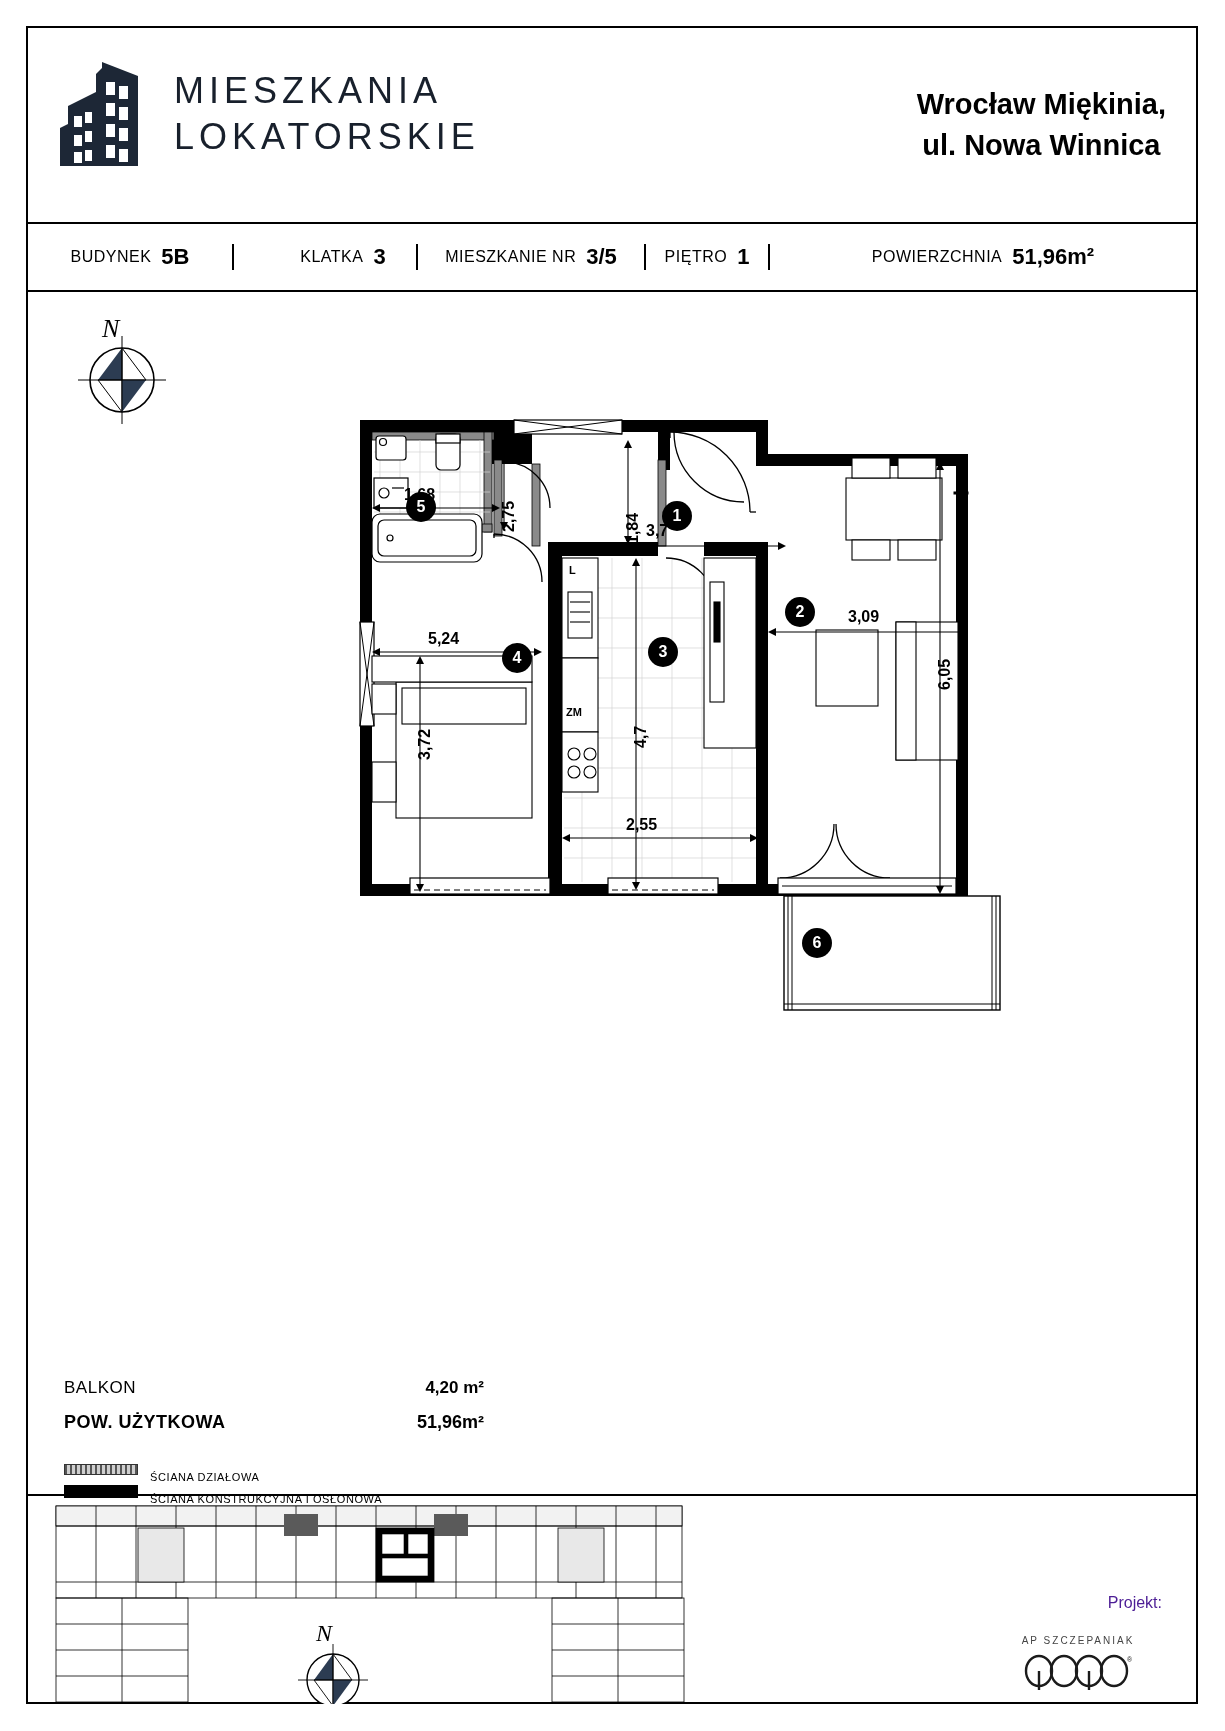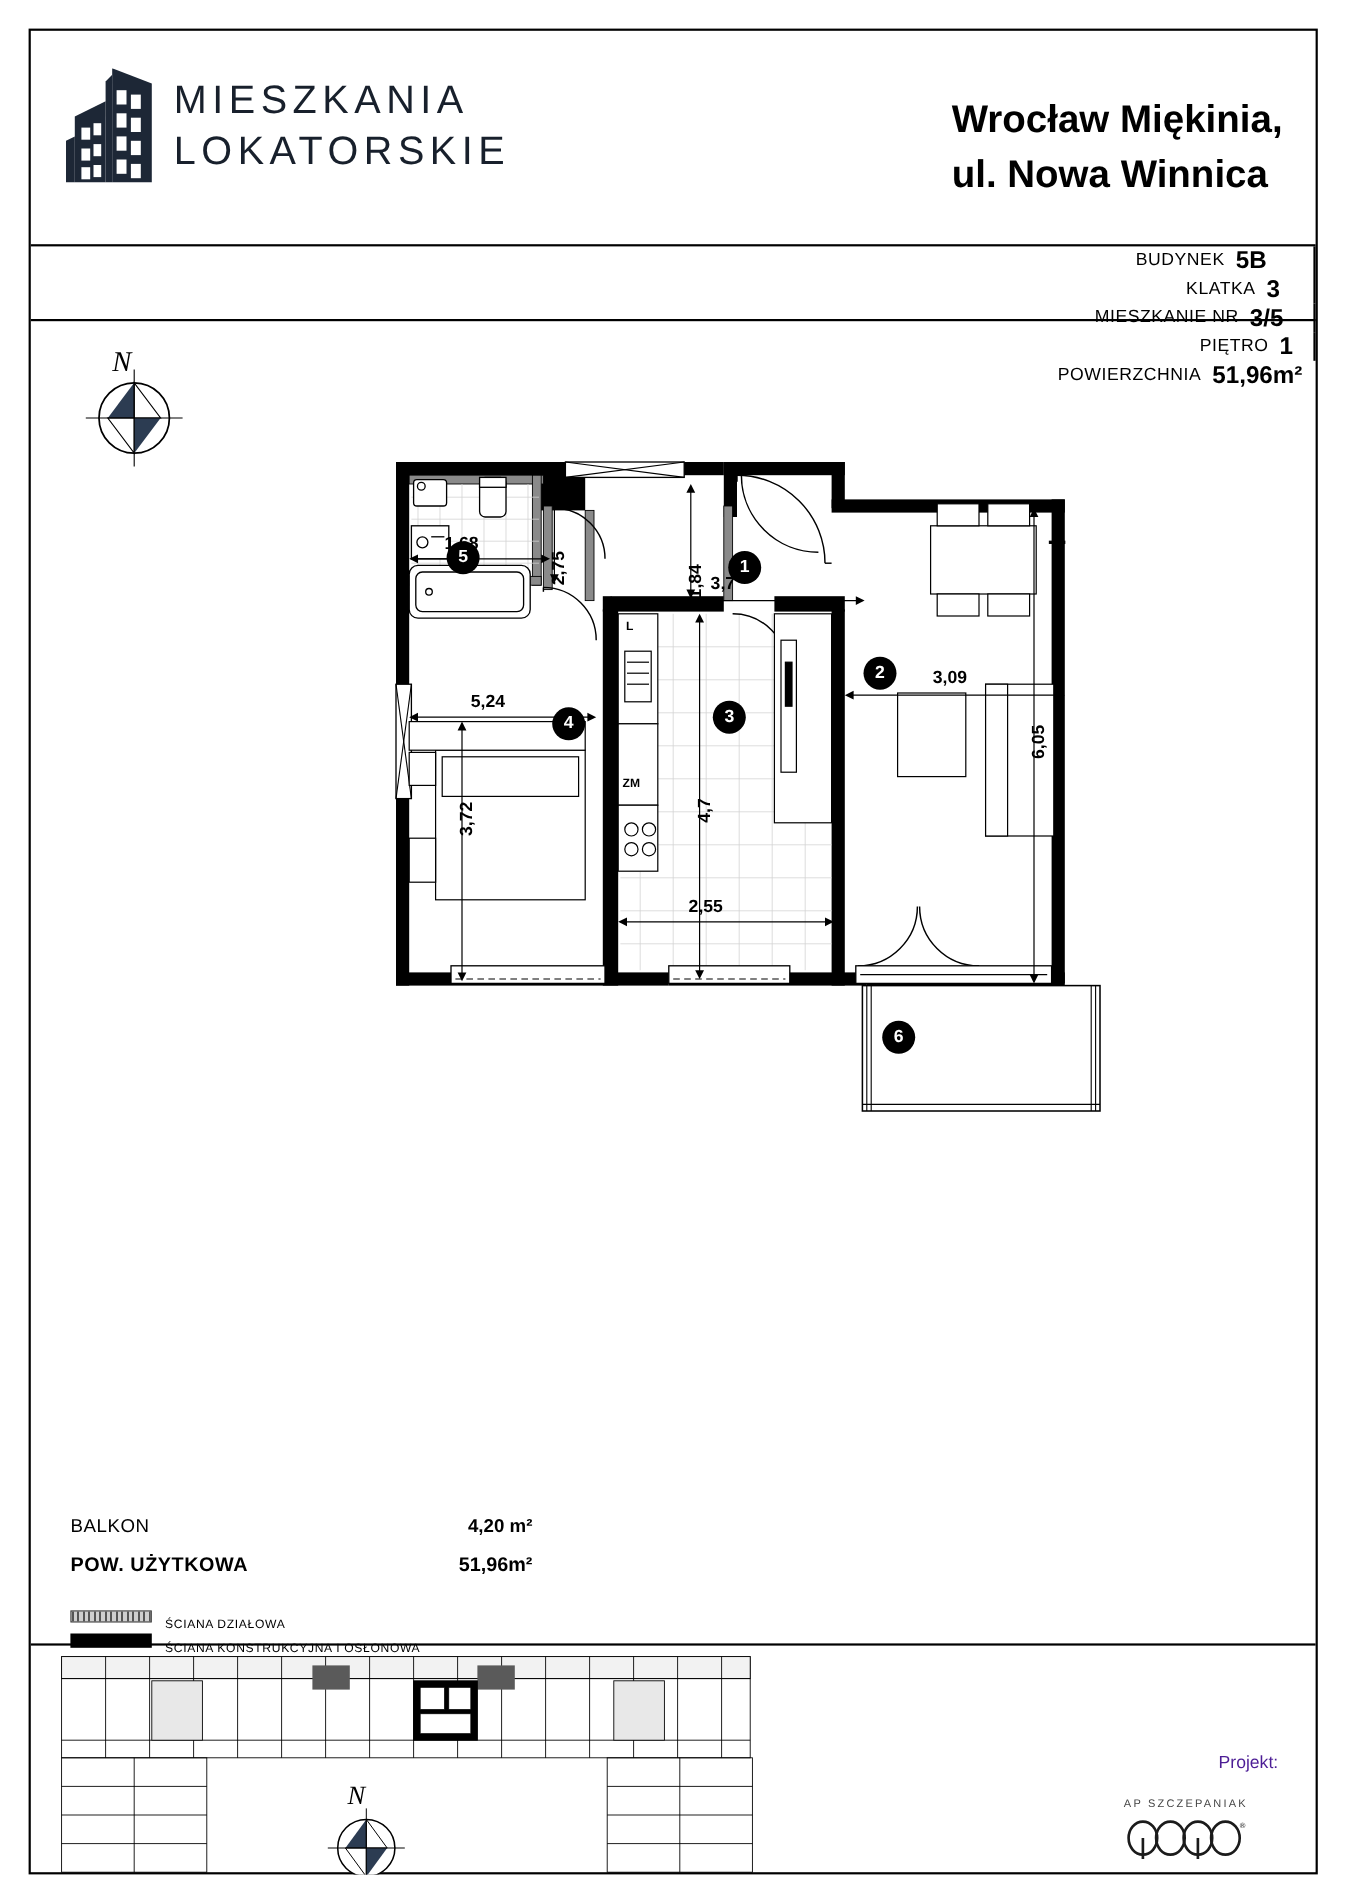--- a/index.html
+++ b/index.html
@@ -37,53 +37,52 @@
     height: 196px;
     border-bottom: 2px solid #000;
     box-sizing: border-box;
   }
   .logo-wrap {
     position: absolute;
     left: 32px;
     top: 34px;
     display: flex;
     align-items: center;
-    gap: 12px;
+    gap: 28px;
   }
   .logo-mark { width: 86px; height: 104px; }
   .logo-text {
     font-size: 36px;
     letter-spacing: 5px;
     line-height: 1.28;
     color: #18202c;
     font-weight: 400;
   }
   .addr {
     position: absolute;
     right: 30px;
     top: 56px;
-    text-align: left;
-    font-size: 35px;
+    text-align: center;
+    font-size: 29px;
     font-weight: bold;
     line-height: 1.42;
     color: #000;
   }
 
   
   .infobar {
     position: absolute;
     left: 0;
     top: 196px;
     width: 100%;
     height: 68px;
     border-bottom: 2px solid #000;
     box-sizing: border-box;
     display: flex;
-    align-items: flex-end;
-    flex-direction: column;
+    align-items: center;
   }
   .info-cell {
     display: flex;
     align-items: center;
     justify-content: center;
     gap: 10px;
     border-right: 2px solid #000;
     box-sizing: border-box;
     padding: 0 12px;
   }

